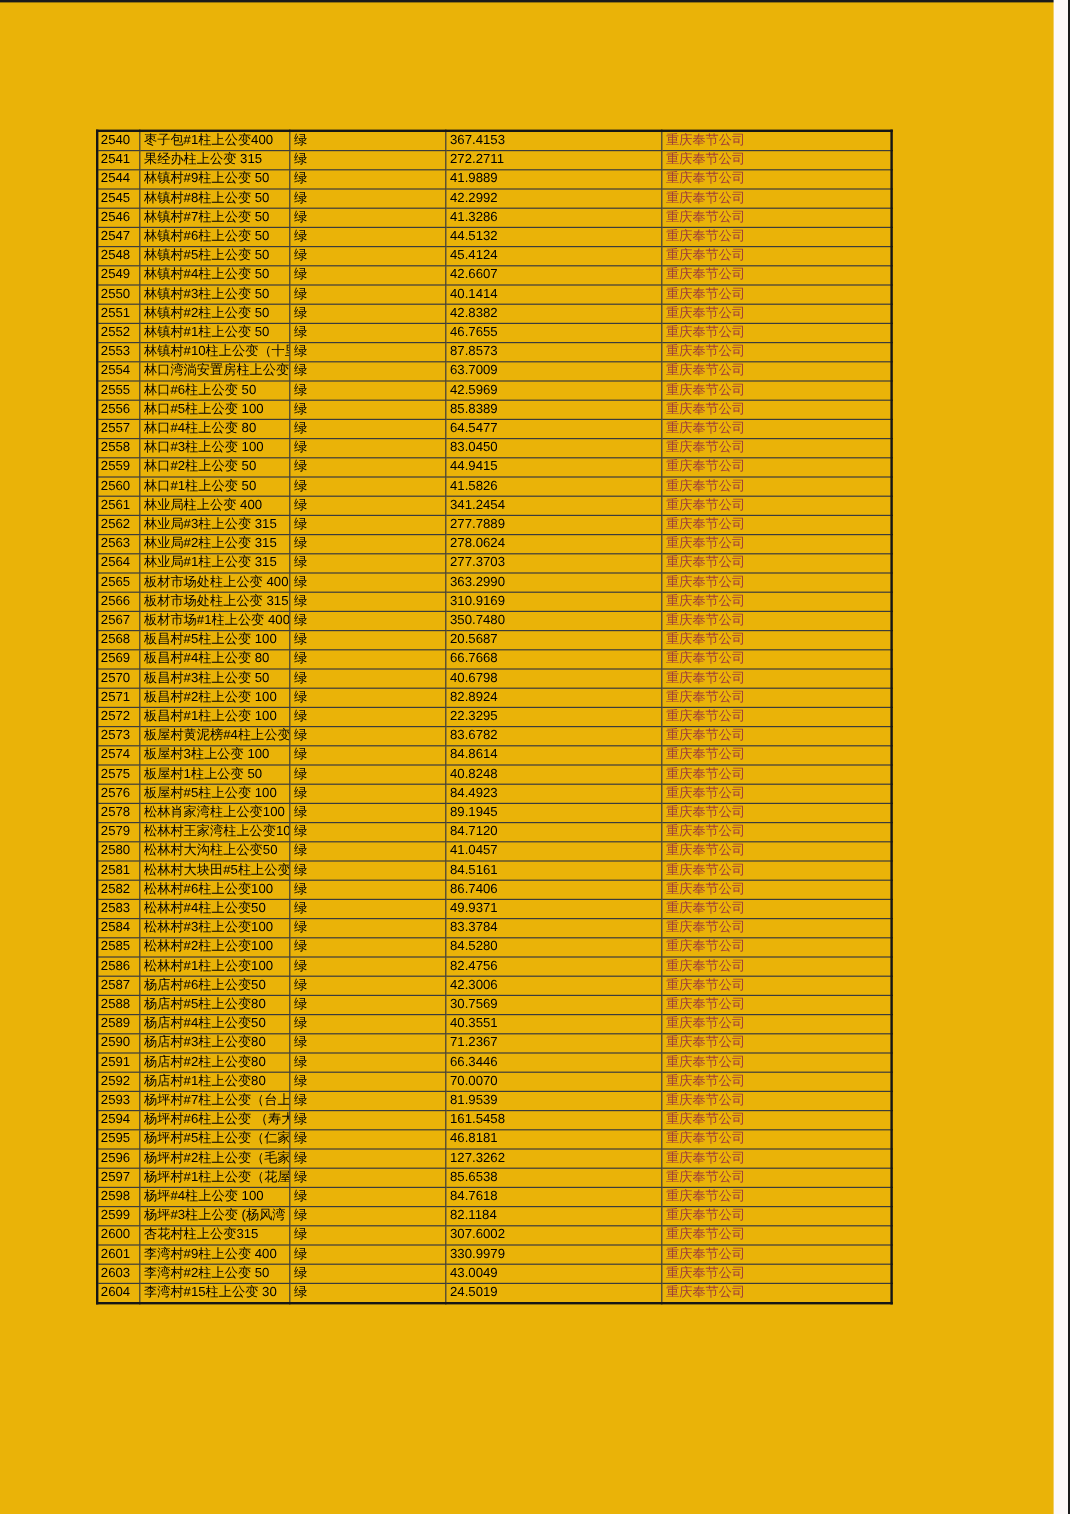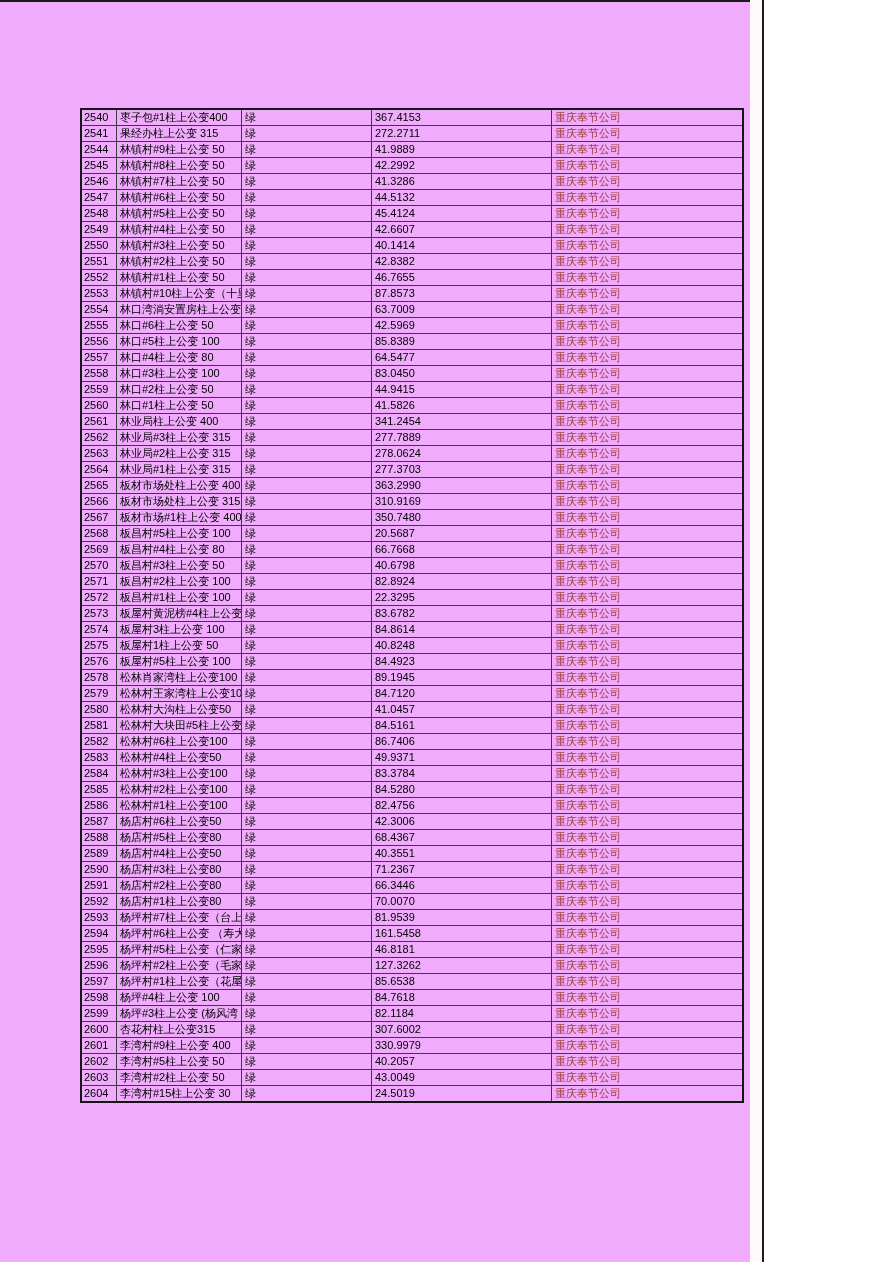--- a/index.html
+++ b/index.html
@@ -3,23 +3,23 @@
 <meta charset="utf-8">
 <style>
   html, body {
     margin: 0;
     padding: 0;
     background: #ffffff;
     font-family: "Liberation Sans", sans-serif;
   }
   .page {
     position: relative;
-    width: 764px;
+    width: 892px;
     height: 1262px;
-    background: #f0abfc;
+    background: #eab308;
     overflow: hidden;
   }
   .edge-top {
     position: absolute;
     top: 0; left: 0;
     width: 892px; height: 2px;
     background: #1b1b1b;
   }
   .edge-right {
     position: absolute;
@@ -385,21 +385,21 @@
           <td class="c-id">2587</td>
           <td class="c-name">杨店村#6柱上公变50</td>
           <td class="c-status">绿</td>
           <td class="c-value">42.3006</td>
           <td class="c-company">重庆奉节公司</td>
         </tr>
         <tr>
           <td class="c-id">2588</td>
           <td class="c-name">杨店村#5柱上公变80</td>
           <td class="c-status">绿</td>
-          <td class="c-value">68.4367</td>
+          <td class="c-value">30.7569</td>
           <td class="c-company">重庆奉节公司</td>
         </tr>
         <tr>
           <td class="c-id">2589</td>
           <td class="c-name">杨店村#4柱上公变50</td>
           <td class="c-status">绿</td>
           <td class="c-value">40.3551</td>
           <td class="c-company">重庆奉节公司</td>
         </tr>
         <tr>
@@ -477,27 +477,20 @@
           <td class="c-name">杏花村柱上公变315</td>
           <td class="c-status">绿</td>
           <td class="c-value">307.6002</td>
           <td class="c-company">重庆奉节公司</td>
         </tr>
         <tr>
           <td class="c-id">2601</td>
           <td class="c-name">李湾村#9柱上公变 400</td>
           <td class="c-status">绿</td>
           <td class="c-value">330.9979</td>
-          <td class="c-company">重庆奉节公司</td>
-        </tr>
-        <tr>
-          <td class="c-id">2602</td>
-          <td class="c-name">李湾村#5柱上公变 50</td>
-          <td class="c-status">绿</td>
-          <td class="c-value">40.2057</td>
           <td class="c-company">重庆奉节公司</td>
         </tr>
         <tr>
           <td class="c-id">2603</td>
           <td class="c-name">李湾村#2柱上公变 50</td>
           <td class="c-status">绿</td>
           <td class="c-value">43.0049</td>
           <td class="c-company">重庆奉节公司</td>
         </tr>
         <tr>

